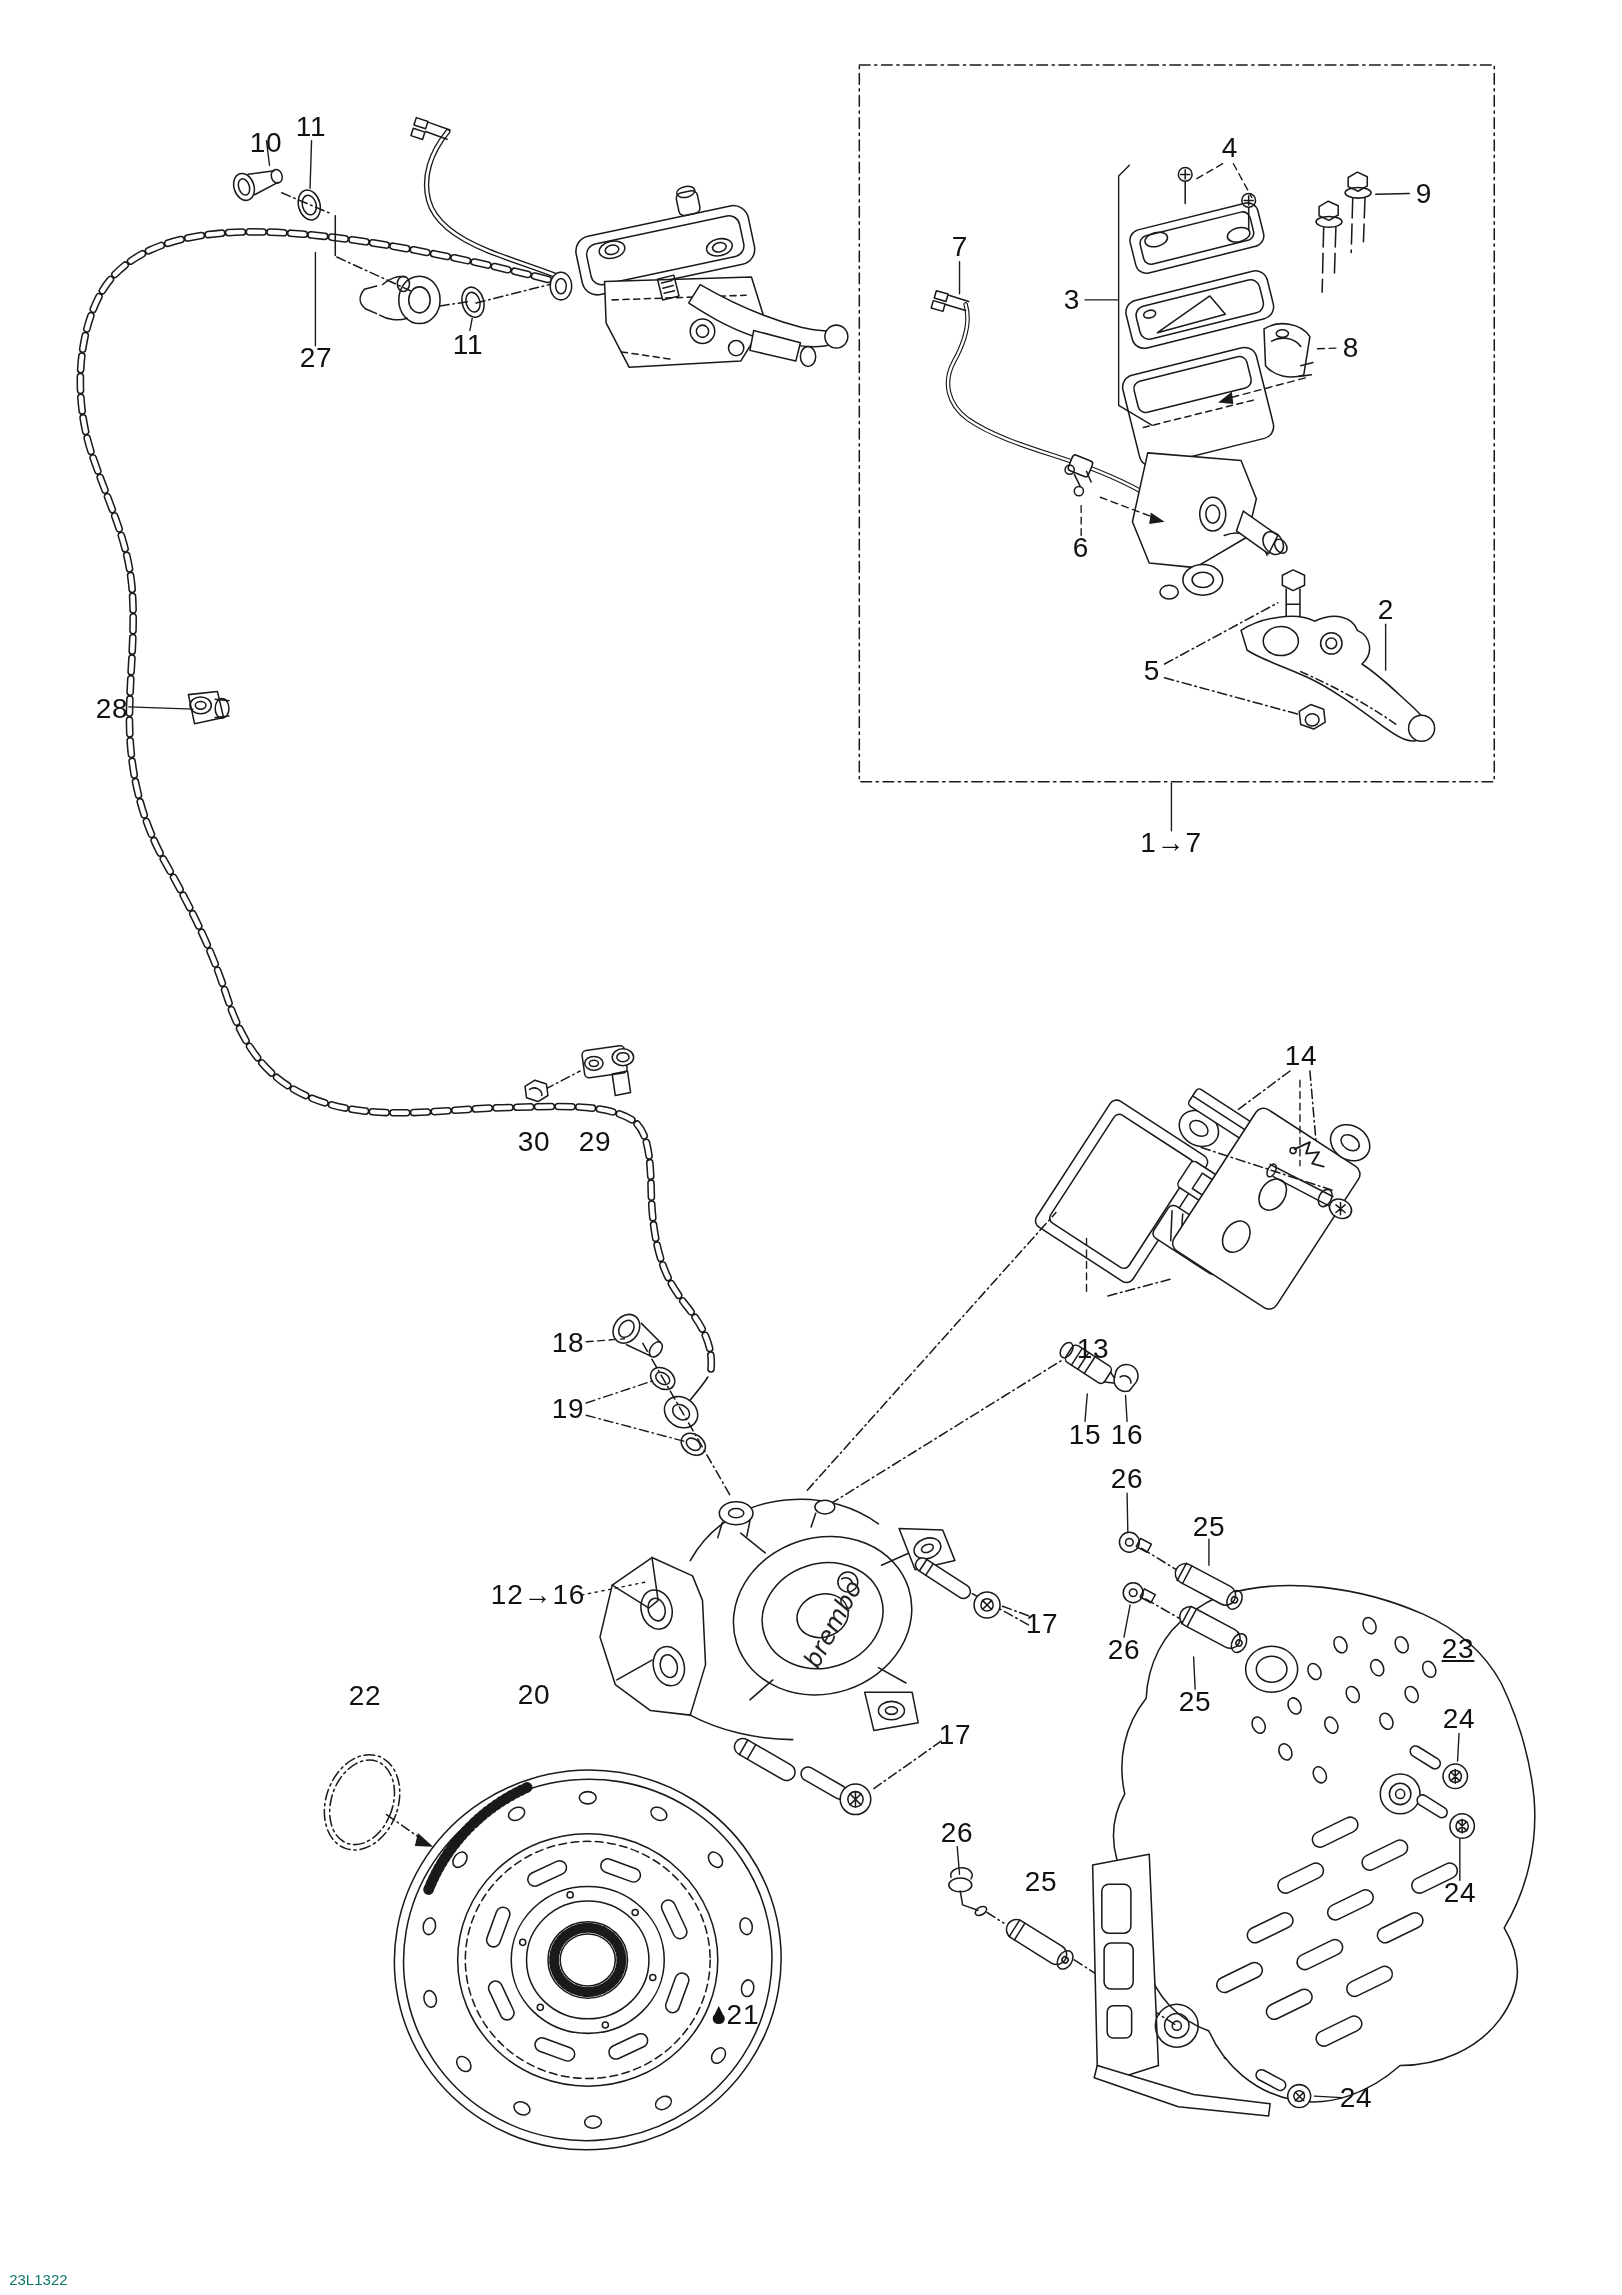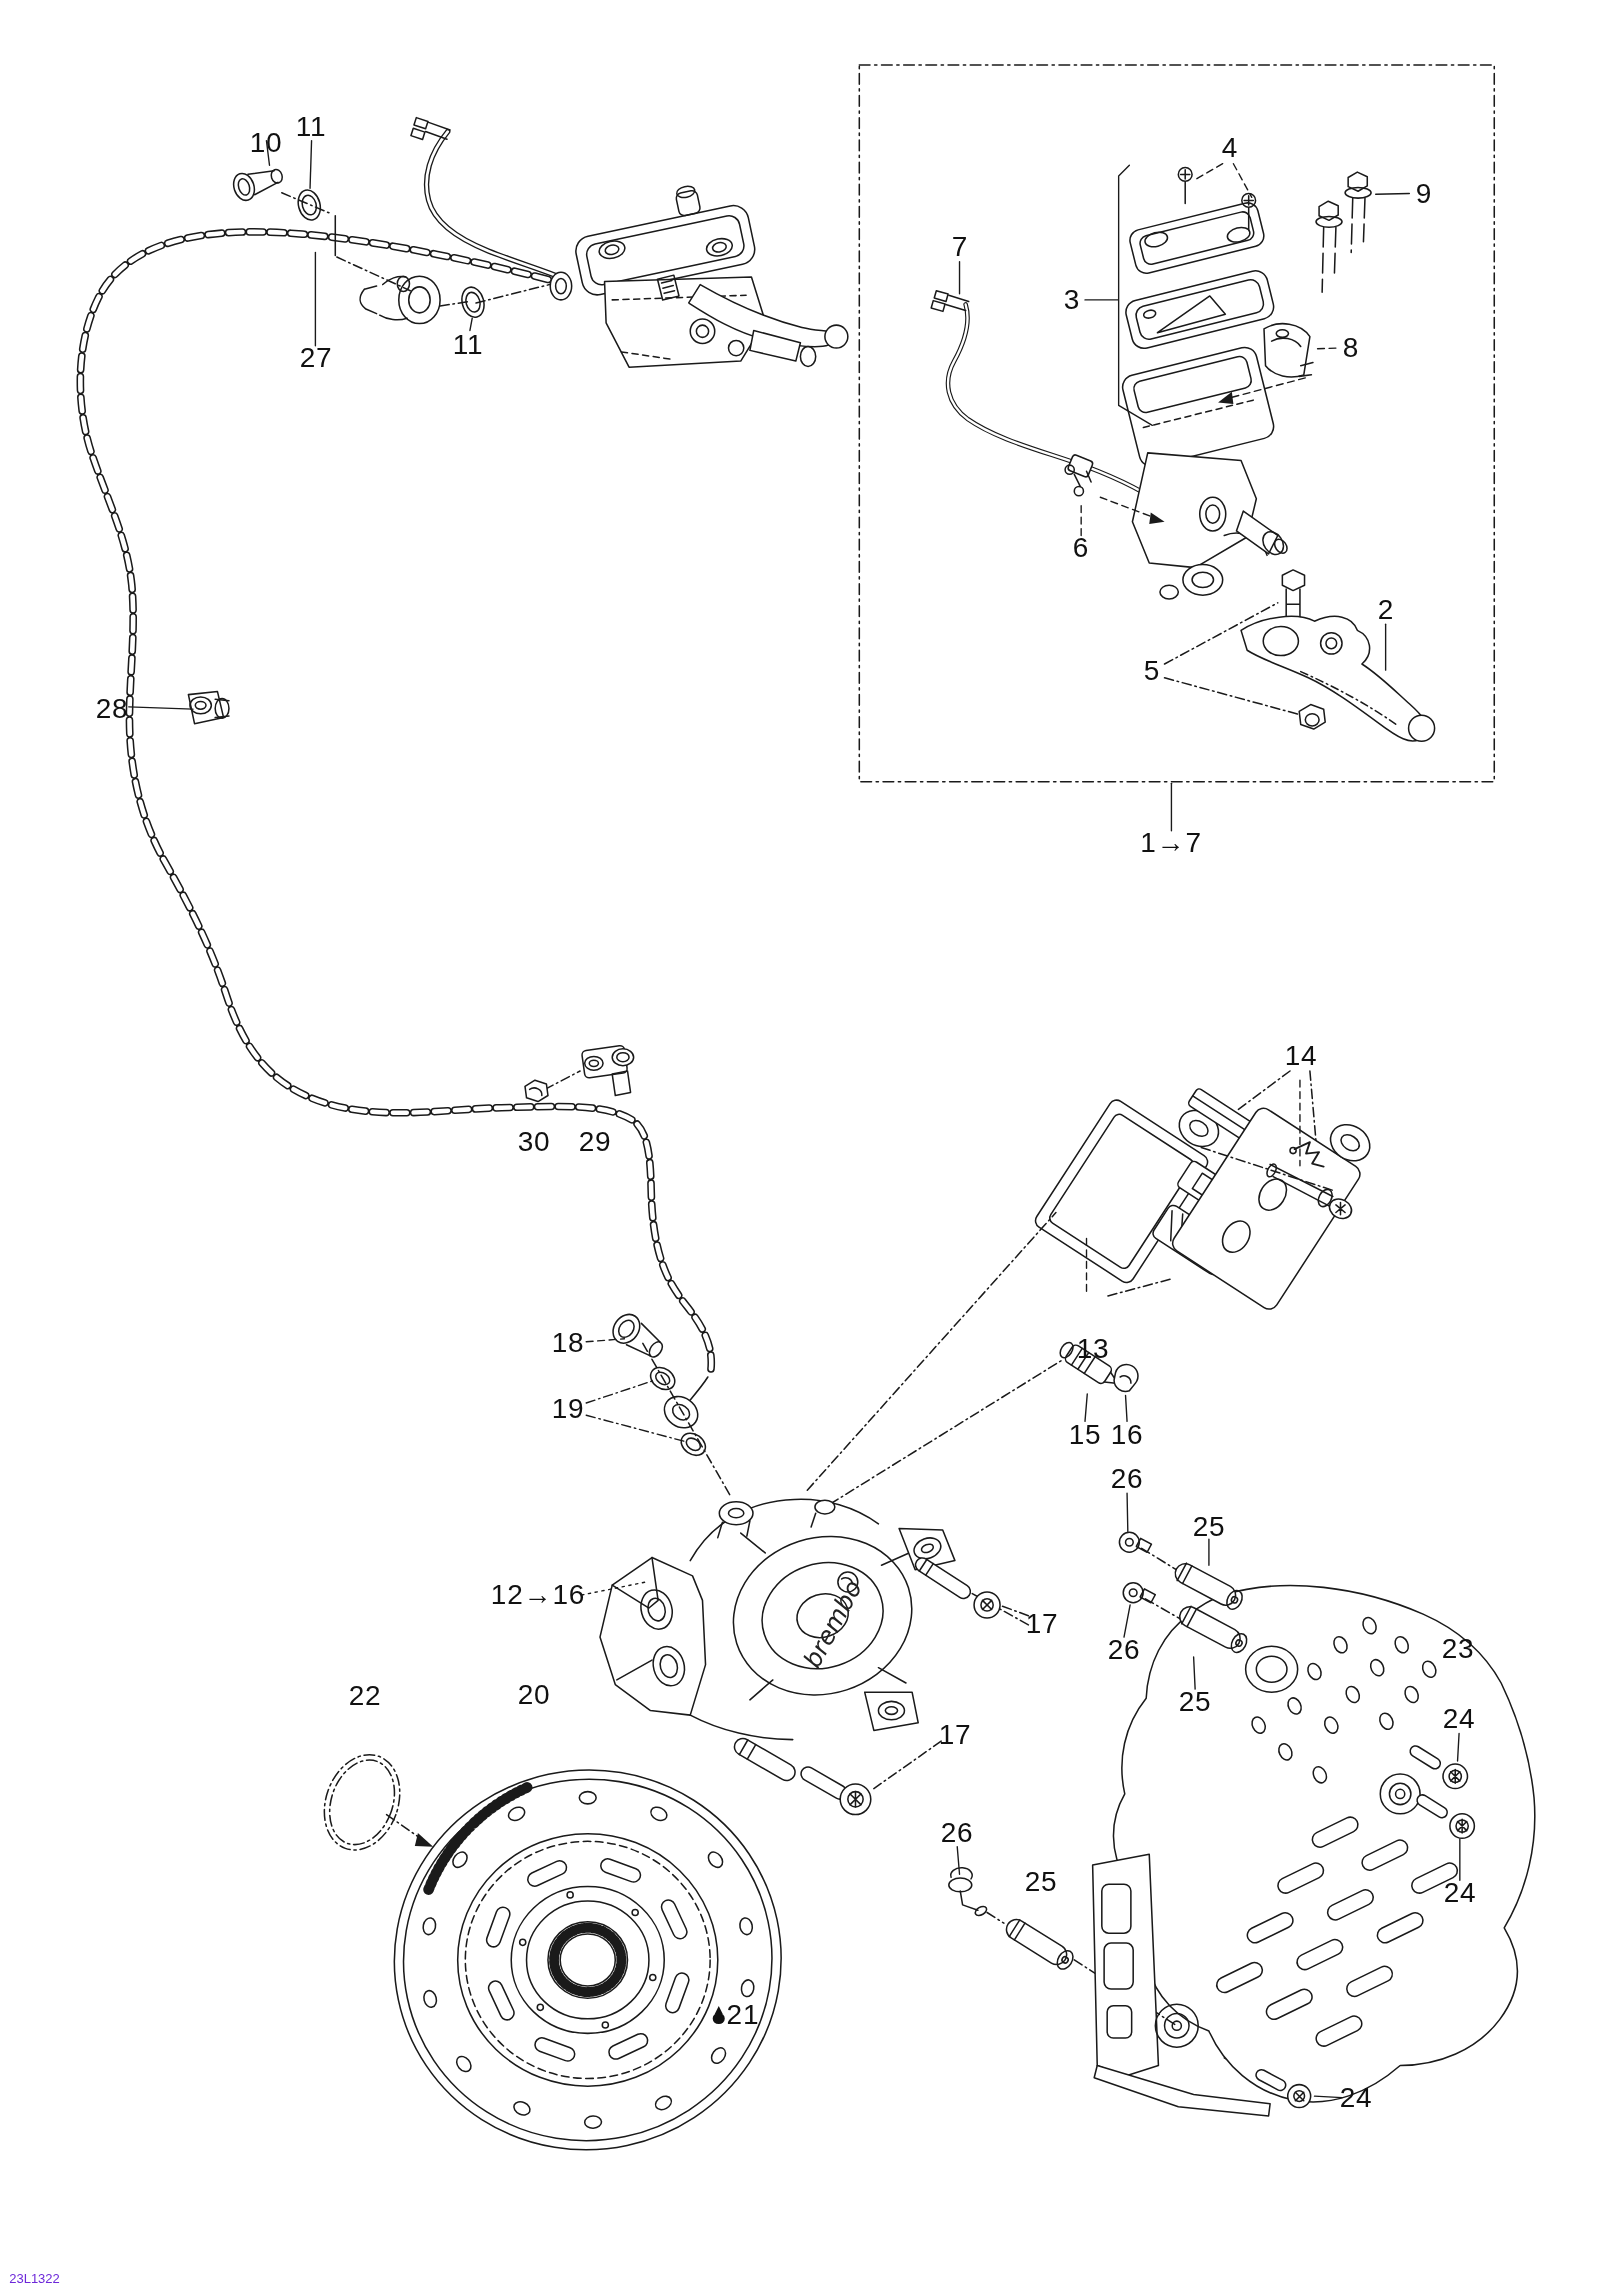--- a/index.html
+++ b/index.html
@@ -7,21 +7,21 @@
          font-family:"Liberation Sans", sans-serif;}
   svg{position:absolute;left:0;top:0;}
   .callout-layer{position:absolute;left:0;top:0;width:100%;height:100%;pointer-events:none;}
   .callout{position:absolute;transform:translate(-50%,-50%);font-size:28px;color:#111;
            white-space:nowrap;letter-spacing:0.8px;font-family:"Liberation Sans", sans-serif;}
   .droplet{display:inline-block;width:11.5px;height:10.7px;background:#111;border-radius:50%;
            margin-right:2.3px;position:relative;top:0;}
   .droplet::before{content:"";position:absolute;left:50%;top:-6.9px;transform:translateX(-50%);
            width:0;height:0;border-left:4.6px solid transparent;border-right:4.6px solid transparent;
            border-bottom:8.4px solid #111;}
-  .doc-code{position:absolute;left:9.2px;top:2271px;font-size:13px;color:#6d28d9;
+  .doc-code{position:absolute;left:9.2px;top:2271px;font-size:15px;color:#0f766e;
            font-family:"Liberation Sans", sans-serif;}
 </style>
 </head>
 <body>
 
 <div class="stage">
 
 <svg width="1623" height="2295" viewBox="0 0 2121 3000">
   <g stroke="#1a1a1a" fill="none" stroke-width="2" stroke-linecap="round" stroke-linejoin="round">
 
@@ -579,21 +579,21 @@
       <div class="callout" style="left: 1093px; top: 1305px; margin-top: 44px;">13</div>
       <div class="callout" style="left: 1301px; top: 1056px;">14</div>
       <div class="callout" style="left: 1085px; top: 1435px;">15</div>
       <div class="callout" style="left: 1127px; top: 1435px;">16</div>
       <div class="callout" style="left: 1127px; top: 1479px;">26</div>
       <div class="callout" style="left: 1209px; top: 1527px;">25</div>
       <div class="callout" style="left: 1124px; top: 1650px;">26</div>
       <div class="callout" style="left: 1195px; top: 1702px;">25</div>
       <div class="callout" style="left: 957px; top: 1833px;">26</div>
       <div class="callout" style="left: 1041px; top: 1882px;">25</div>
-      <div class="callout" style="left: 1458px; top: 1649px;">23</div>
+      <div class="callout" style="left: 1458px; top: 1649px; text-decoration: underline;">23</div>
       <div class="callout" style="left: 1459px; top: 1719px;">24</div>
       <div class="callout" style="left: 1460px; top: 1893px;">24</div>
       <div class="callout" style="left: 1356px; top: 2098px;">24</div>
       <div class="callout" style="left: 960px; top: 247px;">7</div>
       <div class="callout" style="left: 1072px; top: 300px;">3</div>
       <div class="callout" style="left: 1230px; top: 148px;">4</div>
       <div class="callout" style="left: 1424px; top: 194px;">9</div>
       <div class="callout" style="left: 1351px; top: 348px;">8</div>
       <div class="callout" style="left: 1081px; top: 548px;">6</div>
       <div class="callout" style="left: 1152px; top: 671px;">5</div>

